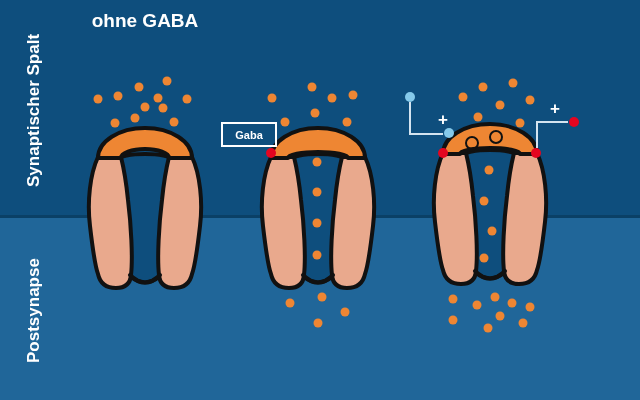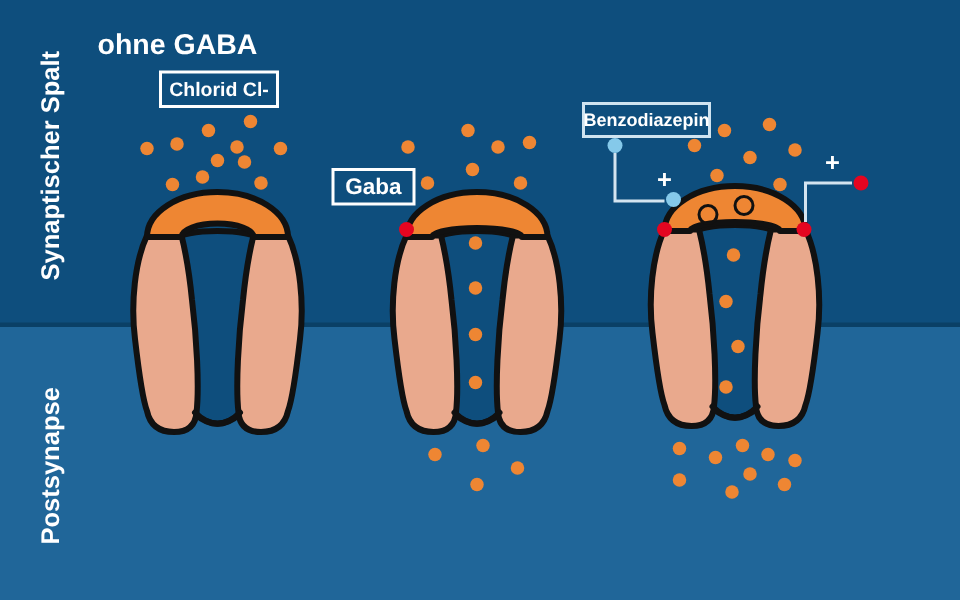--- a/index.html
+++ b/index.html
@@ -1,31 +1,31 @@
 <!DOCTYPE html>
 <html><head>
 <meta charset="utf-8">
 <style>
   html,body{margin:0;padding:0;}
   body{font-family:"Liberation Sans",sans-serif;}
   .stage{position:relative;width:640px;height:400px;overflow:hidden;background:#0e4e7d;}
   .stage svg{position:absolute;left:0;top:0;}
   .overlay{position:absolute;color:#fff;}
-  .panel-title{top:20px;font-size:19px;font-weight:bold;text-align:left;}
+  .panel-title{top:10px;font-size:19px;font-weight:bold;text-align:center;}
   .pt1{left:65px;width:160px;}
   .pt2{left:238px;width:160px;}
   .pt3{left:388px;width:200px;}
   .vlabel{writing-mode:vertical-rl;transform:rotate(180deg);font-weight:bold;font-size:17px;
           text-align:center;left:14px;width:40px;display:flex;align-items:center;justify-content:center;}
   .vl-top{top:15px;height:190px;}
   .vl-bottom{top:238px;height:145px;}
   .callout{position:absolute;border:2px solid #ffffff;color:#fff;font-weight:bold;
            display:flex;align-items:center;justify-content:center;background:transparent;}
   .co-chloride{left:106px;top:47px;width:76px;height:21px;font-size:13px;}
-  .co-gaba{left:221px;top:112px;width:52px;height:21px;font-size:15px;text-align:center;}
+  .co-gaba{left:221px;top:122px;width:52px;height:21px;font-size:11px;text-align:center;}
   .co-benzo{left:388px;top:68px;width:82px;height:20px;font-size:12px;border-color:#cfe3f0;}
   .plus{position:absolute;color:#fff;font-weight:bold;font-size:17px;width:20px;text-align:center;}
   .plus1{left:433px;top:110px;}
   .plus2{left:545px;top:99px;}
   .receptor-outline{stroke:#111111;stroke-width:4;stroke-linejoin:round;}
   .leg{fill:#e9a98d;}
   .gate{fill:#ee8633;}
   .channel{fill:#0e4e7d;}
   .sag{fill:none;stroke:#111111;stroke-width:4;stroke-linecap:round;}
   .connector{fill:none;stroke:#d4e4f0;stroke-width:2;}
@@ -145,19 +145,17 @@
     <g>
         <circle cx="449" cy="133" r="5" fill="#85c9ea"></circle>
       </g>
   </svg>
 
   <div class="overlay panel-title pt1">ohne GABA</div>
 
   <div class="overlay vlabel vl-top">Synaptischer Spalt</div>
   <div class="overlay vlabel vl-bottom">Postsynapse</div>
 
-  <div class="callout co-chloride">Chlorid Cl-</div>
   <div class="callout co-gaba">Gaba</div>
-  <div class="callout co-benzo">Benzodiazepin</div>
 
   <div class="plus plus1">+</div>
   <div class="plus plus2">+</div>
 </div>
 
 </body></html>

